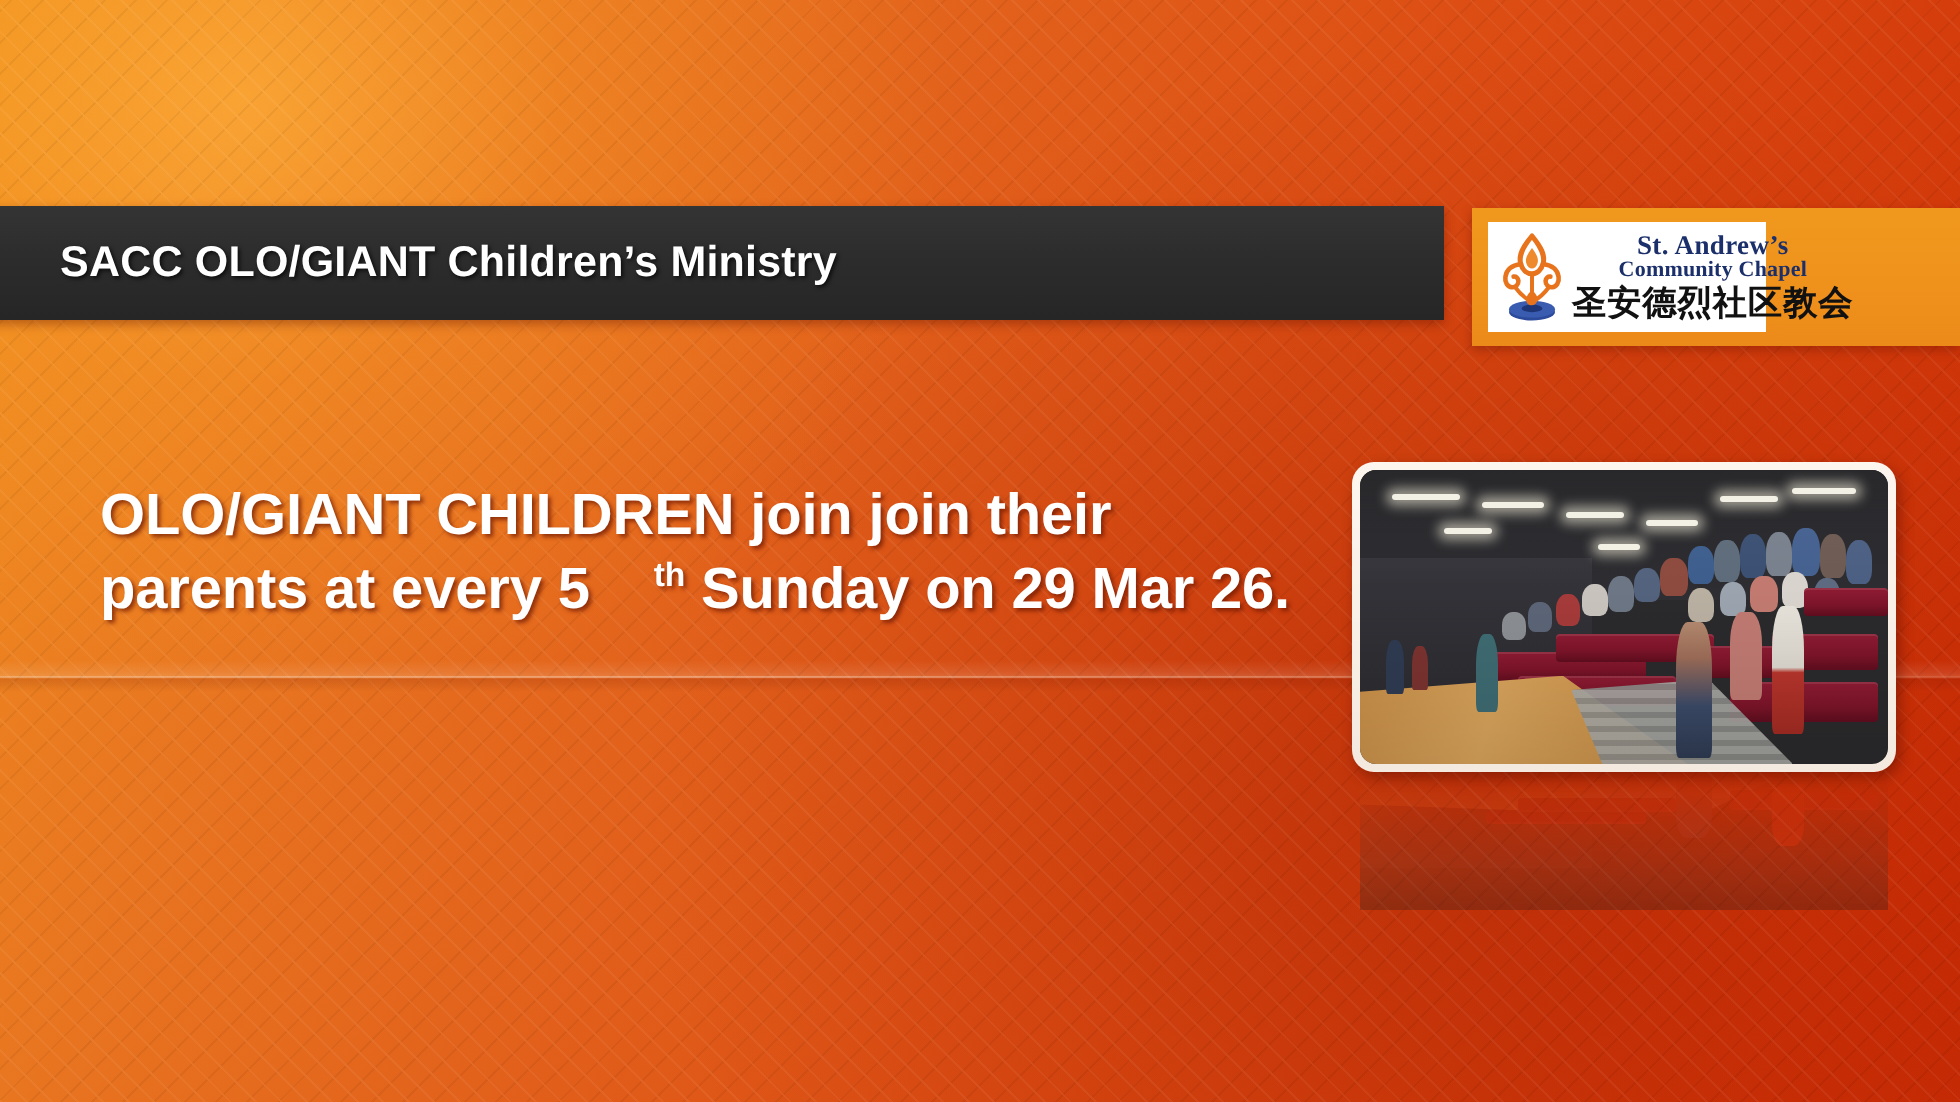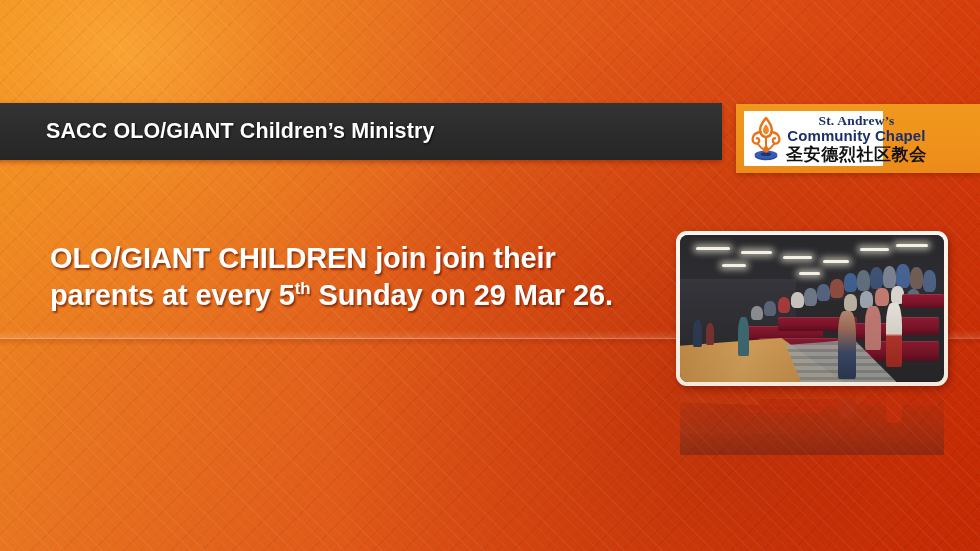--- a/index.html
+++ b/index.html
@@ -104,21 +104,21 @@
     left: -6px;
     top: 103px;
     width: 728px;
     height: 57px;
     background: linear-gradient(to bottom, #343434 0%, #2c2c2c 48%, #262626 100%);
     box-shadow: 0 2px 5px rgba(90,15,0,.40);
     display: flex;
     align-items: center;
   }
   .title-text {
-    margin-left: 52px;
+    margin-left: 36px;
     color: #ffffff;
     font-size: 21.5px;
     font-weight: bold;
     letter-spacing: .1px;
     white-space: nowrap;
     text-shadow: 1px 1px 2px rgba(0,0,0,.75);
   }
 
   
   .logo-panel {
@@ -157,23 +157,23 @@
   }
   .logo-l1 {
     font-family: "Liberation Serif", serif;
     color: #1b2f6b;
     font-size: 13.5px;
     font-weight: bold;
     letter-spacing: .2px;
     white-space: nowrap;
   }
   .logo-l2 {
-    font-family: Liberation Sans, sans-serif;
+    font-family: Liberation Serif, serif;
     color: #1b2f6b;
-    font-size: 15px;
+    font-size: 11px;
     font-weight: bold;
     letter-spacing: .1px;
     margin-top: 1px;
     white-space: nowrap;
   }
   .logo-l3 {
     color: #111111;
     font-size: 17px;
     font-weight: bold;
     letter-spacing: .6px;
@@ -192,20 +192,21 @@
     font-size: 29px;
     font-weight: bold;
     line-height: 1.27;
     letter-spacing: -.1px;
     text-shadow: 1.5px 1.5px 2px rgba(110,22,0,.72);
   }
   .body-text sup {
     font-size: .58em;
     vertical-align: super;
     line-height: 0;
+    margin-left: 32px;
   }
 
   
   .photo-wrap {
     position: absolute;
     left: 676px;
     top: 231px;
     width: 272px;
     height: 155px;
   }

